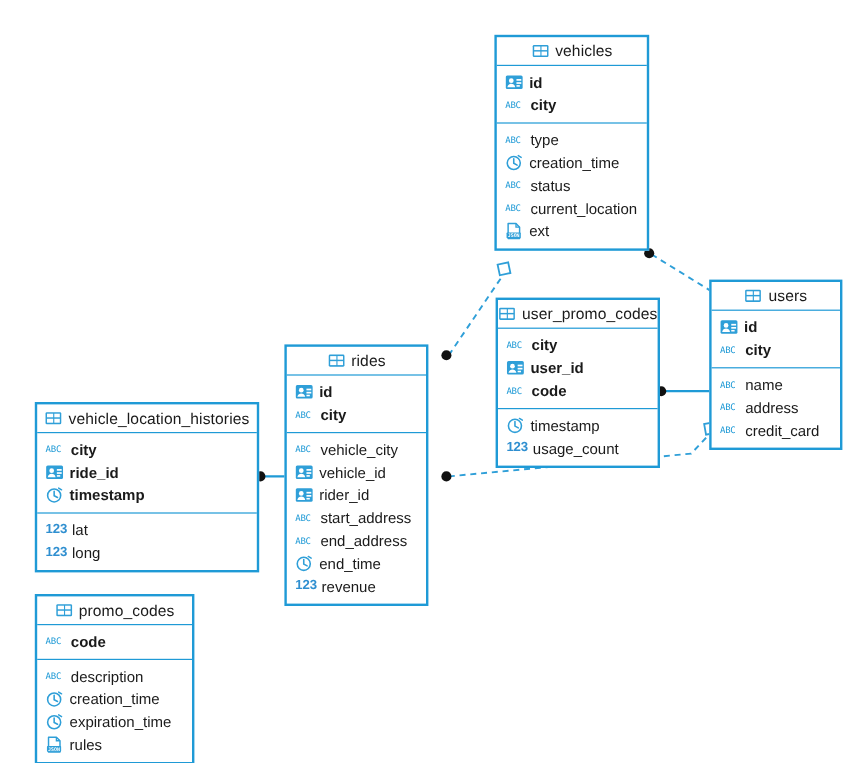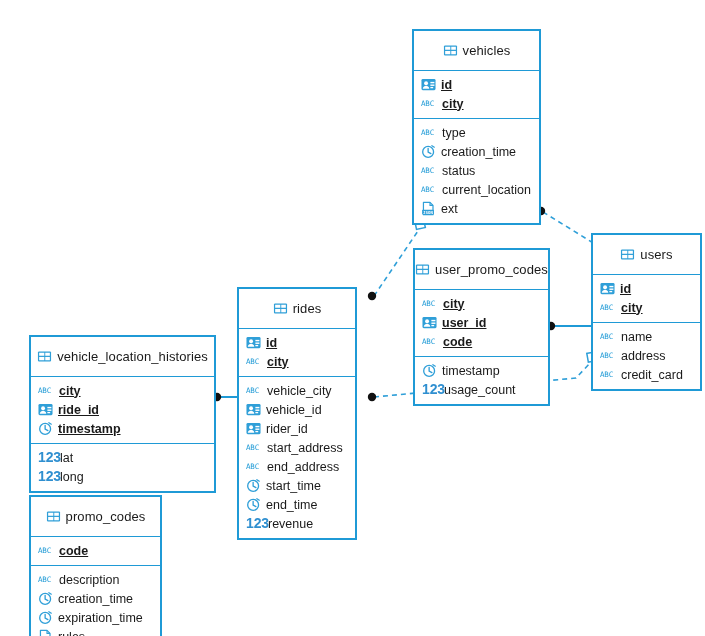--- a/index.html
+++ b/index.html
@@ -36,21 +36,21 @@
   .entity {
     position: absolute;
     box-sizing: border-box;
     background: #ffffff;
     border: 2px solid #1f9ad6;
     z-index: 2;
   }
 
   .ent-header {
     box-sizing: border-box;
-    height: 40px;
+    height: 24px;
     border-bottom: 1px solid #1f9ad6;
     display: flex;
     align-items: center;
     justify-content: center;
     gap: 5px;
     padding: 0 6px;
   }
   .ent-title {
     font-size: 13px;
     color: #1a1a1a;
@@ -73,21 +73,20 @@
     height: 19px;
     padding: 0 6px 0 7px;
     white-space: nowrap;
   }
   .field .fname {
     font-size: 12.5px;
     color: #1a1a1a;
   }
   .field.key .fname {
     font-weight: bold;
-    text-decoration: underline;
   }
 
   
   .ico {
     display: inline-block;
     flex: 0 0 auto;
     width: 15px;
     height: 15px;
     position: relative;
     line-height: 0;
@@ -100,21 +99,21 @@
     font-weight: normal;
     color: #1f9ad6;
     letter-spacing: -0.2px;
     line-height: 15px;
     text-align: left;
     height: 15px;
     width: 16px;
   }
   .ico-num {
     font-family: "Liberation Sans", sans-serif;
-    font-size: 14px;
+    font-size: 11px;
     font-weight: bold;
     color: #2f8fd0;
     line-height: 15px;
     text-align: right;
     height: 15px;
     width: 17px;
     letter-spacing: -0.1px;
   }
 
   
@@ -396,30 +395,20 @@
             <span class="fname">end_address</span>
           </div>
           <div class="field">
             <span class="ico">
               <svg width="15" height="15" viewBox="0 0 16 16">
                 <circle cx="7.6" cy="8.4" r="5.8" fill="#ffffff" stroke="#2f9fd8" stroke-width="1.4"></circle>
                 <path d="M7.6 4.6 v4 l3 1.6" fill="none" stroke="#2f9fd8" stroke-width="1.4" stroke-linecap="round"></path>
                 <path d="M11.6 1.8 l2.6 1.6" fill="none" stroke="#2f9fd8" stroke-width="1.3" stroke-linecap="round"></path>
               </svg>
             </span>
-            <span class="fname">start_time</span>
-          </div>
-          <div class="field">
-            <span class="ico">
-              <svg width="15" height="15" viewBox="0 0 16 16">
-                <circle cx="7.6" cy="8.4" r="5.8" fill="#ffffff" stroke="#2f9fd8" stroke-width="1.4"></circle>
-                <path d="M7.6 4.6 v4 l3 1.6" fill="none" stroke="#2f9fd8" stroke-width="1.4" stroke-linecap="round"></path>
-                <path d="M11.6 1.8 l2.6 1.6" fill="none" stroke="#2f9fd8" stroke-width="1.3" stroke-linecap="round"></path>
-              </svg>
-            </span>
             <span class="fname">end_time</span>
           </div>
           <div class="field">
             <span class="ico ico-num">123</span>
             <span class="fname">revenue</span>
           </div>
         </div>
       </div>
       <div class="entity" style="left: 29px; top: 335px; width: 187px;">
         <div class="ent-header">

